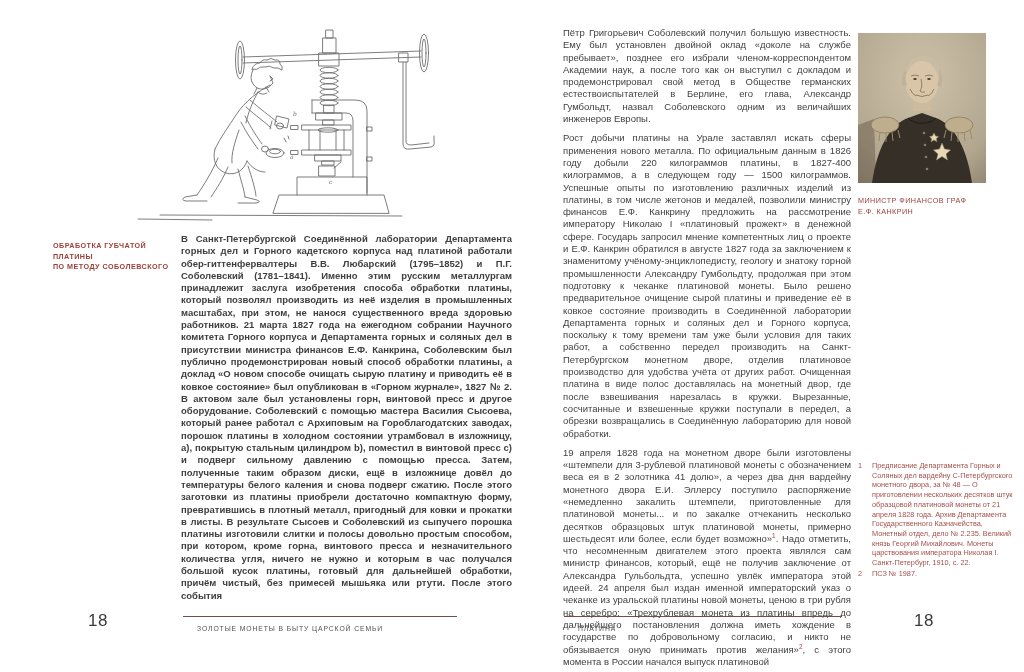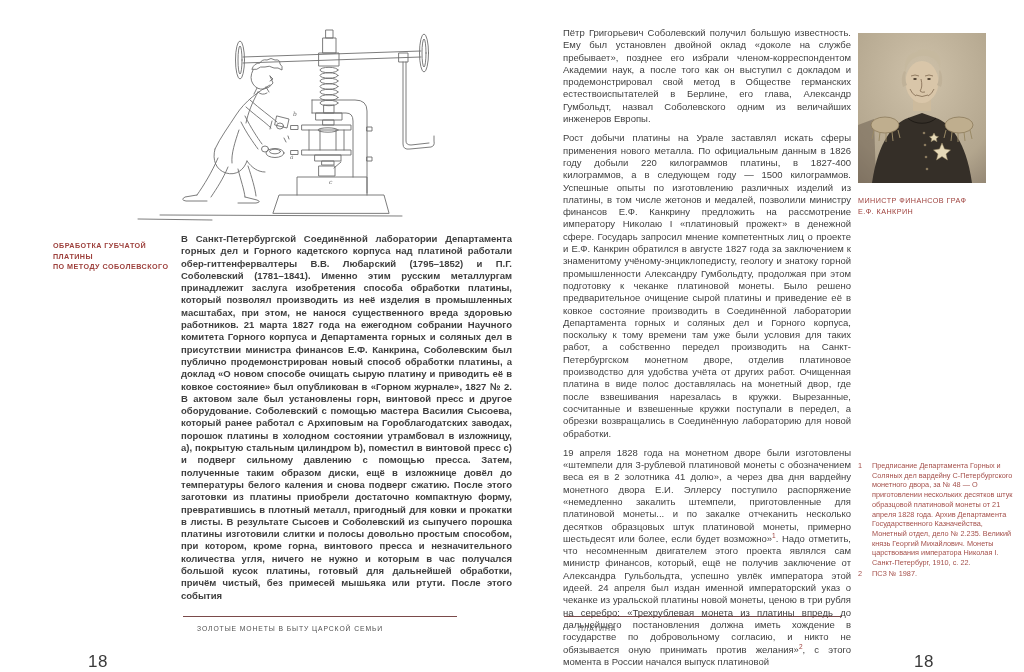--- a/index.html
+++ b/index.html
@@ -28,21 +28,21 @@
     font-size:7.3px;line-height:9.7px;}
   .footnote{display:grid;grid-template-columns:14px 1fr;margin-bottom:1px;}
   .fn-ref{color:var(--red);font-size:6.5px;line-height:0;}
   .footer-rule{position:absolute;top:616px;border-top:1.5px solid var(--rule);height:0;}
   .rule-left{left:183px;width:274px;}
   .rule-right{left:564px;width:278px;}
   .running-title{position:absolute;top:625px;font-size:6.8px;letter-spacing:0.9px;
     text-transform:uppercase;color:#4f4f4f;}
   .title-left{left:197px;}
   .title-right{left:578px;}
-  .page-number{position:absolute;top:611px;font-size:17px;letter-spacing:0.5px;color:#3a3a3a;margin-top:41px;}
+  .page-number{position:absolute;top:611px;font-size:17px;letter-spacing:0.5px;color:#3a3a3a;}
   .num-left{left:88px;}
   .num-right{left:914px;}
   svg text.lbl{font-family:"DejaVu Serif", serif;font-style:italic;font-size:6px;fill:#6e6e6e;}
 </style>
 </head>
 <body>
 
 <div class="spread">
 
   <section>

